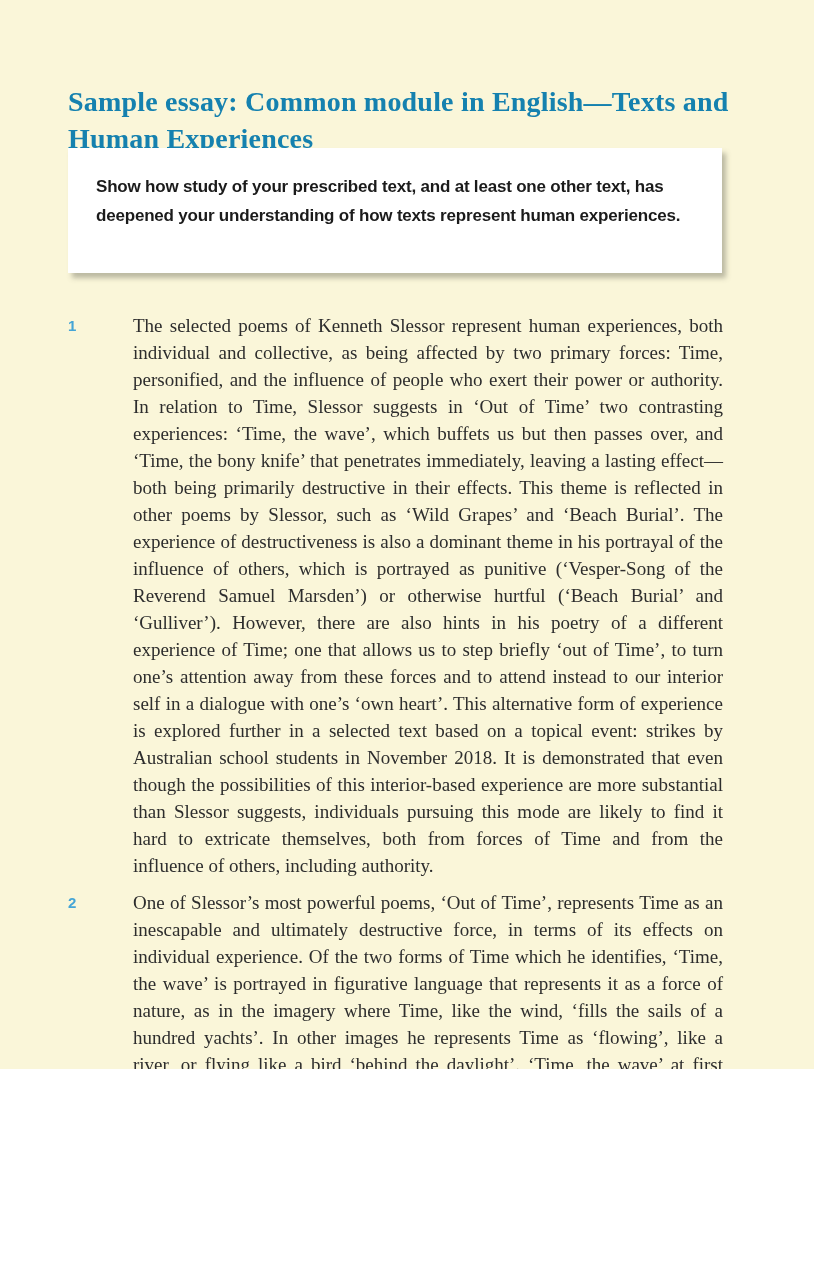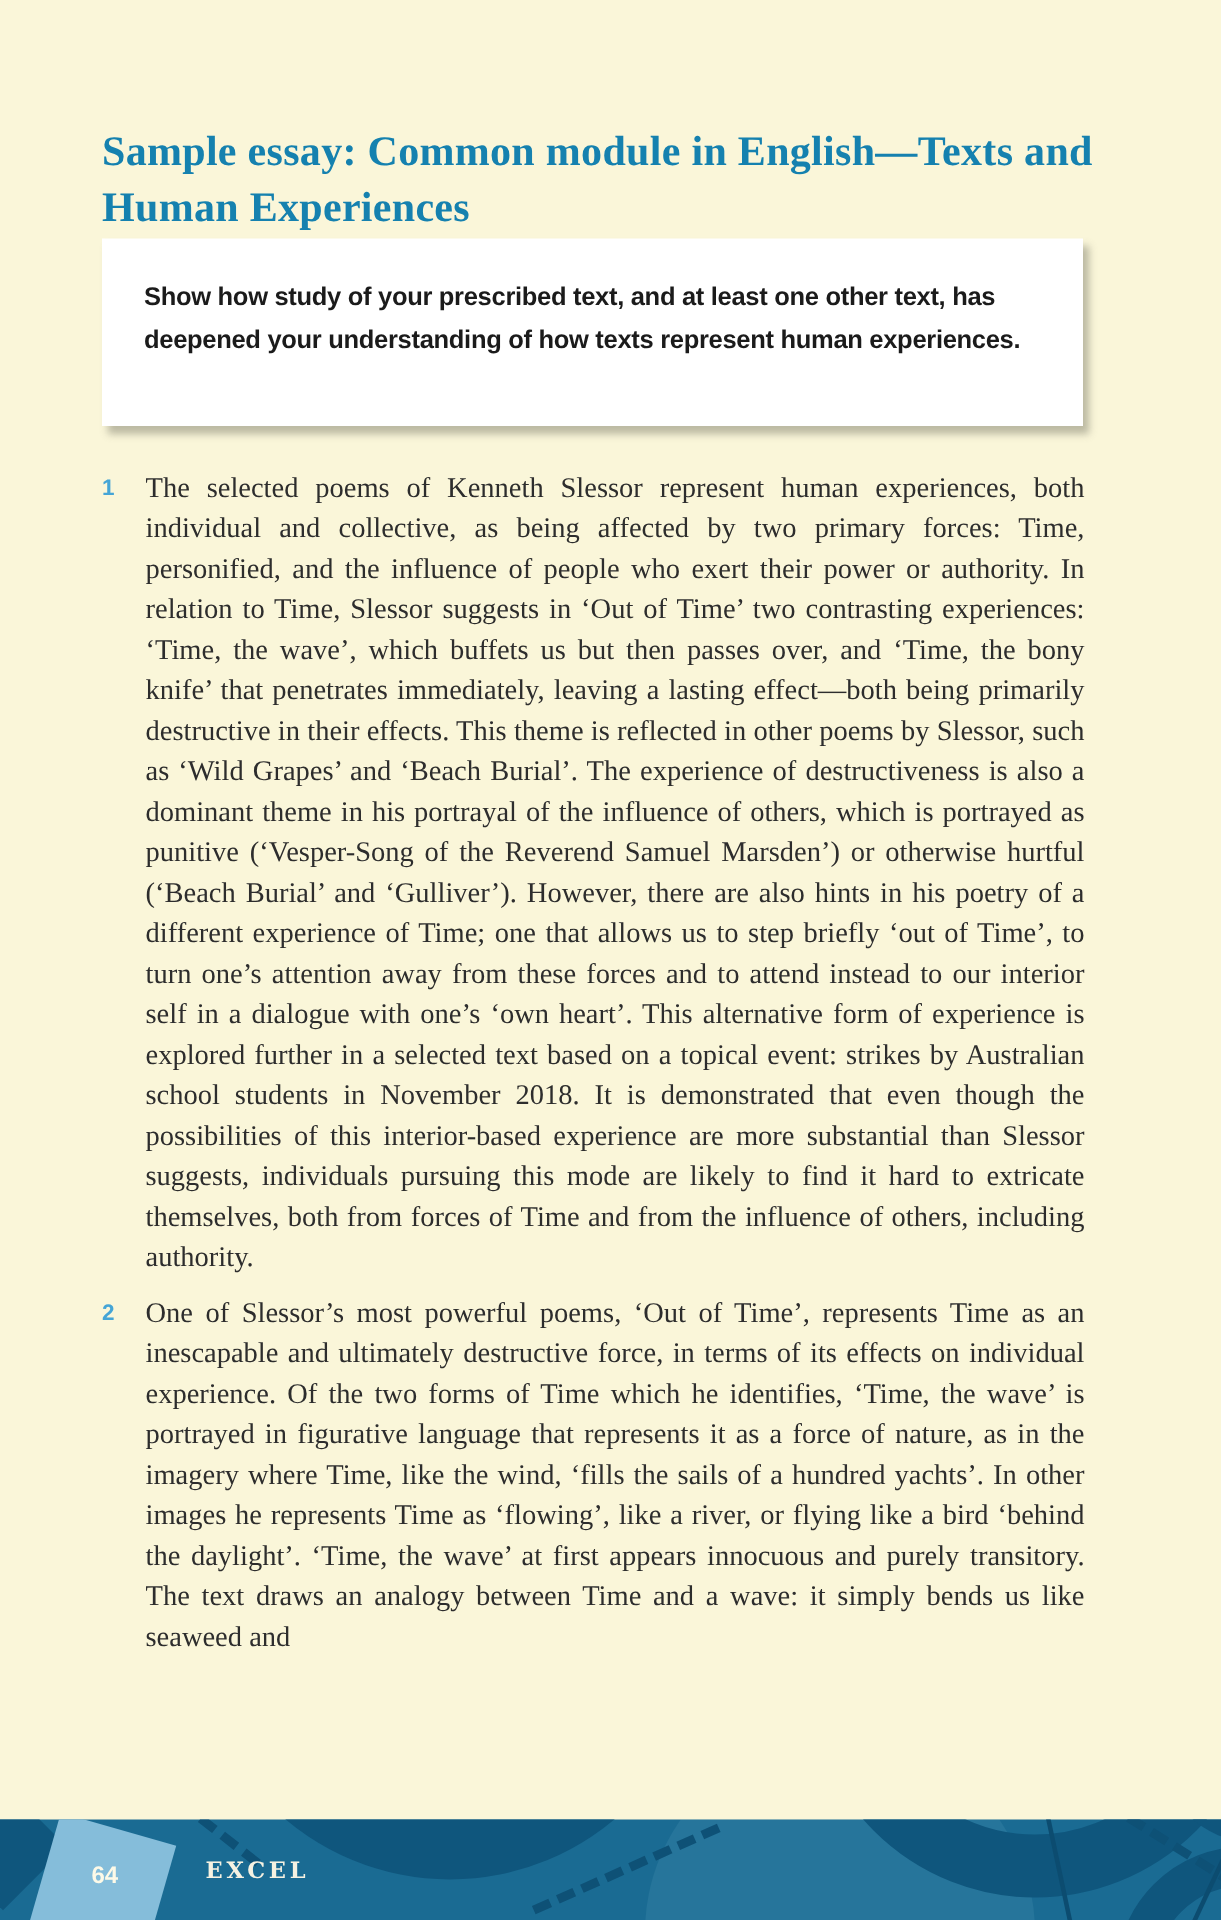--- a/index.html
+++ b/index.html
@@ -1,39 +1,39 @@
 <!DOCTYPE html>
 <html><head>
 <meta charset="utf-8">
 <style>
   html,body{margin:0;padding:0;}
   .page{
     position:relative;
     width:814px;
-    height:1280px;
+    height:1069px;
     background:#FAF6D9;
     overflow:hidden;
     font-family:"Liberation Serif", serif;
   }
   
   .heading{
     position:absolute;
     left:68px; top:64px;
     width:678px;
     font-family:"Liberation Serif", serif;
     font-weight:bold;
     font-size:28px;
     line-height:37px;
     color:#1581AF;
     letter-spacing:0.2px;
   }
   
   .qbox{
     position:absolute;
-    left:68px; top:159px;
+    left:68px; top:148px;
     width:654px; height:125px;
     box-sizing:border-box;
     background:#FFFFFF;
     box-shadow:4px 5px 5px rgba(110,110,95,0.45);
     padding:24px 14px 0 28px;
   }
   .qbox-text{
     font-family:"Liberation Sans", sans-serif;
     font-weight:bold;
     font-size:17px;
@@ -58,20 +58,21 @@
     line-height:27px;
     color:#45A5D6;
   }
   .para-text{
     flex:1;
     font-family:"Liberation Serif", serif;
     font-size:19px;
     line-height:27px;
     color:#2D2D2D;
     text-align:justify;
+    margin-left:36px;
   }
   
   .footer{
     position:absolute;
     left:0; top:1213px;
     width:814px; height:67px;
     background:#1A6B93;
     overflow:hidden;
   }
   .footer .decor{position:absolute;}

